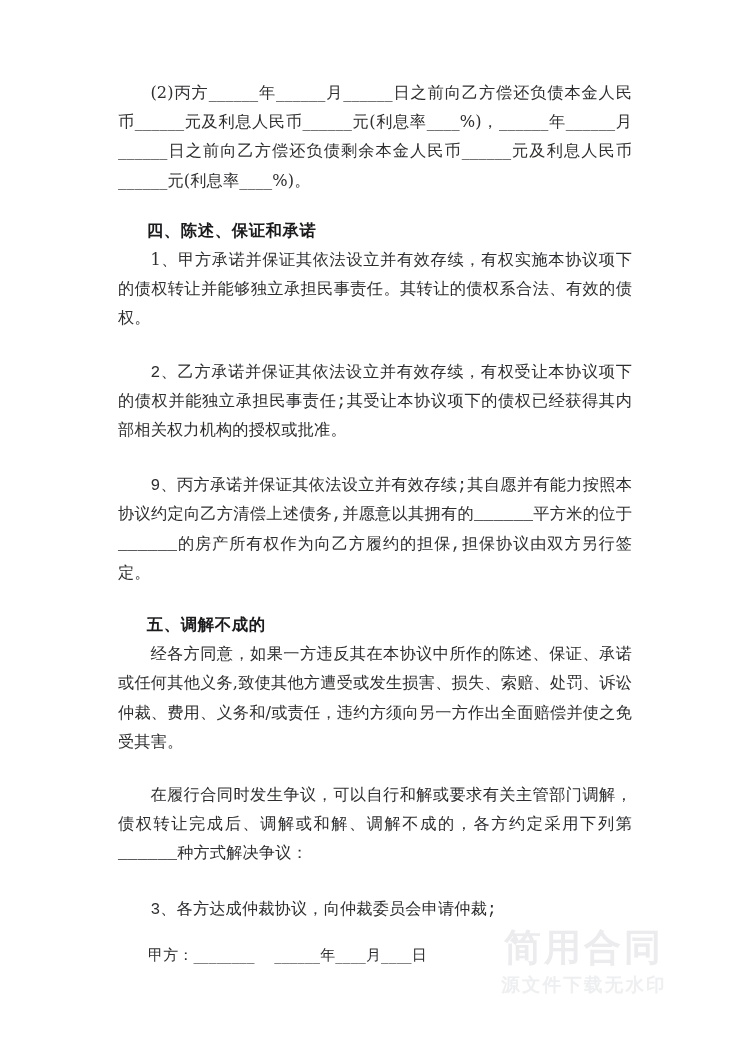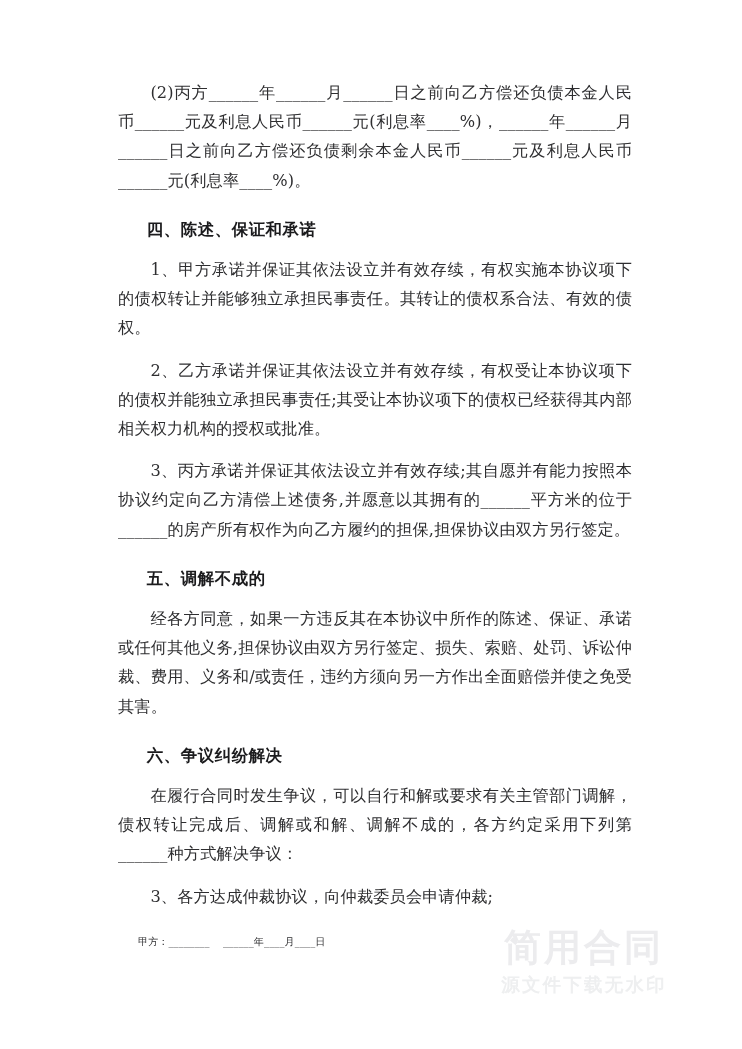--- a/index.html
+++ b/index.html
@@ -30,36 +30,36 @@
     font-size: 16.2px;
     line-height: 29.2px;
     color: #2e2e30;
     text-align: justify;
     text-justify: inter-ideograph;
     letter-spacing: 0.15px;
     text-indent: 2em;
     font-family: "DejaVu Serif", "Liberation Serif", serif;
     font-weight: 400;
   }
-  .para + .para { margin-top: 13px; }
+  .para + .para { margin-top: 26px; font-family: Liberation Mono, monospace; }
   .heading {
     margin: 0;
     font-size: 16.4px;
     line-height: 29.2px;
     color: #1b1b1d;
     font-weight: 700;
     text-indent: 1.75em;
     letter-spacing: 0.6px;
-    font-family: Liberation Mono, monospace;
+    font-family: Liberation Sans, sans-serif;
   }
   .heading.spaced-above { margin-top: 21px; }
-  .para.after-heading { margin-top: 10px; }
+  .para.after-heading { }
   .sig-line {
     margin: 16px 0 0 0;
-    font-size: 10px;
+    font-size: 15px;
     line-height: 29.2px;
     color: #2e2e30;
     text-indent: 2em;
     letter-spacing: 0.15px;
     white-space: pre;
     font-family: "DejaVu Serif", "Liberation Serif", serif;
   }
   #watermark {
     position: absolute;
     right: 18px;
@@ -95,28 +95,27 @@
   <div id="doc-body">
 
     <p class="para">(2)丙方______年______月______日之前向乙方偿还负债本金人民币______元及利息人民币______元(利息率____%)，______年______月______日之前向乙方偿还负债剩余本金人民币______元及利息人民币______元(利息率____%)。</p>
 
     <h2 class="heading spaced-above">四、陈述、保证和承诺</h2>
 
     <p class="para after-heading">1、甲方承诺并保证其依法设立并有效存续，有权实施本协议项下的债权转让并能够独立承担民事责任。其转让的债权系合法、有效的债权。</p>
 
     <p class="para">2、乙方承诺并保证其依法设立并有效存续，有权受让本协议项下的债权并能独立承担民事责任;其受让本协议项下的债权已经获得其内部相关权力机构的授权或批准。</p>
 
-    <p class="para">3、丙方承诺并保证其依法设立并有效存续;其自愿并有能力按照本协议约定向乙方清偿上述债务,并愿意以其拥有的______平方米的位于______的房产所有权作为向乙方履约的担保,担保协议由双方另行签定。</p>
+    <p class="para">9、丙方承诺并保证其依法设立并有效存续;其自愿并有能力按照本协议约定向乙方清偿上述债务,并愿意以其拥有的______平方米的位于______的房产所有权作为向乙方履约的担保,担保协议由双方另行签定。</p>
 
 
     <h2 class="heading spaced-above">五、调解不成的</h2>
 
-    <p class="para after-heading">经各方同意，如果一方违反其在本协议中所作的陈述、保证、承诺或任何其他义务,担保协议由双方另行签定、损失、索赔、处罚、诉讼仲裁、费用、义务和/或责任，违约方须向另一方作出全面赔偿并使之免受其害。</p>
+    <p class="para after-heading">经各方同意，如果一方违反其在本协议中所作的陈述、保证、承诺或任何其他义务,致使其他方遭受或发生损害、损失、索赔、处罚、诉讼仲裁、费用、义务和/或责任，违约方须向另一方作出全面赔偿并使之免受其害。</p>
 
-    <h2 class="heading spaced-above">六、争议纠纷解决</h2>
 
     <p class="para after-heading">在履行合同时发生争议，可以自行和解或要求有关主管部门调解，债权转让完成后、调解或和解、调解不成的，各方约定采用下列第______种方式解决争议：</p>
 
     <p class="para">3、各方达成仲裁协议，向仲裁委员会申请仲裁;</p>
 
     <p class="sig-line">甲方：________    ______年____月____日</p>
 
   </div>
 
   <div id="watermark">

